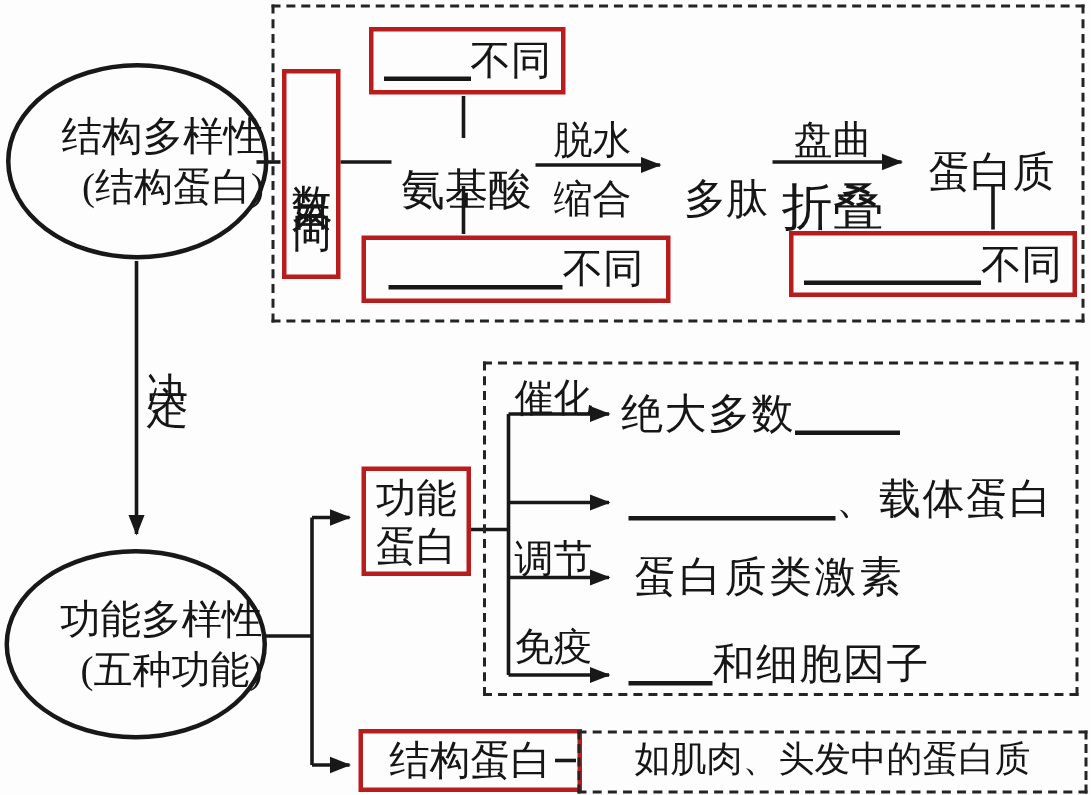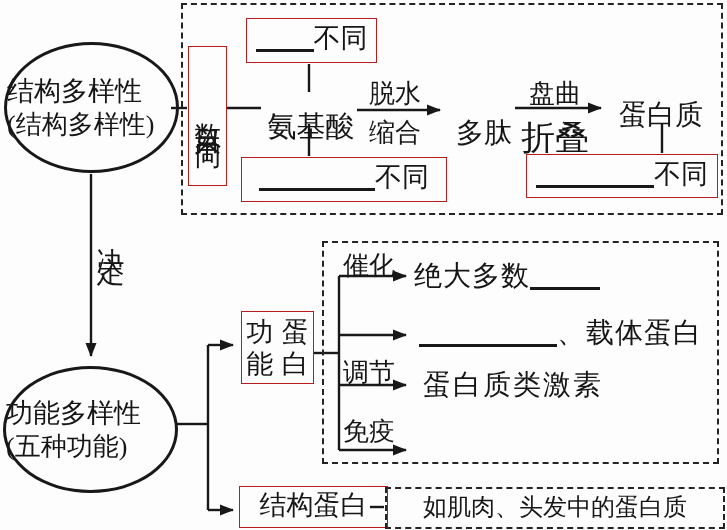--- a/index.html
+++ b/index.html
@@ -8,41 +8,41 @@
     width:727px;height:530px;
     background:#fdfdfd;
     font-family:"Liberation Serif","DejaVu Serif",serif;
     color:#161616;
     overflow:hidden;
   }
   #stage *{box-sizing:border-box;}
   .abs{position:absolute;}
   svg.wires{position:absolute;left:0;top:0;pointer-events:none;}
   .dashedbox{border:2px dashed #242424;background:transparent;}
-  .solidbox{border:1px solid #b91c1c;background:transparent;}
+  .solidbox{border:3px solid #b91c1c;background:transparent;}
   .ellipse{
     border:3px solid #181818;border-radius:50%;
-    display:flex;flex-direction:column;align-items:flex-start;justify-content:center;
+    display:flex;flex-direction:column;align-items:flex-end;justify-content:center;
     text-align:center;
   }
   .ellipse .l1{font-size:27px;line-height:34px;white-space:nowrap;}
   .ellipse .l2{font-size:26px;line-height:33px;white-space:nowrap;}
   .vert{
     writing-mode:vertical-rl;text-orientation:upright;
     letter-spacing:7px;font-size:27px;line-height:1;
   }
   .fillbox{text-align:center;white-space:nowrap;font-size:27px;}
   .blank{
     display:inline-block;height:0;
     border-bottom:3px solid #181818;
     vertical-align:-5px;
   }
   .lbl{white-space:nowrap;}
   .ctr{text-align:center;}
-  .two-line{display:flex;align-items:center;justify-content:center;text-align:center;}
+  .two-line{display:flex;flex-direction:column;align-items:center;justify-content:center;text-align:center;}
 </style>
 </head>
 <body>
 
 <div id="stage">
 
   <svg class="wires" width="727" height="530" viewBox="0 0 727 530">
     <defs>
       <marker id="arr" markerUnits="userSpaceOnUse" markerWidth="16" markerHeight="14" refX="13" refY="6" orient="auto">
         <path d="M0,0.5 L14,6 L0,11.5 Z" fill="#181818"></path>
@@ -74,21 +74,21 @@
 
       <path d="M370 507 H384"></path>
     </g>
   </svg>
 
   <div class="abs dashedbox" style="left:181px;top:3px;width:542px;height:212px;"></div>
   <div class="abs dashedbox" style="left:322px;top:241px;width:397px;height:223px;"></div>
 
   <div class="abs ellipse" style="left:4px;top:42px;width:175px;height:131px;">
     <div class="l1">结构多样性</div>
-    <div class="l2">(结构多样性)</div>
+    <div class="l2">(结构蛋白)</div>
   </div>
 
   <div class="abs vert" style="left:96px;top:226px;height:72px;font-size:28px;letter-spacing:8px;">决定</div>
 
   <div class="abs ellipse" style="left:3px;top:366px;width:175px;height:127px;">
     <div class="l1">功能多样性</div>
     <div class="l2">(五种功能)</div>
   </div>
 
   <div class="abs solidbox" style="left:188px;top:46px;width:39px;height:140px;display:flex;align-items:center;justify-content:center;">
@@ -130,20 +130,23 @@
 
   <div class="abs lbl" style="left:414px;top:257px;font-size:28px;letter-spacing:1px;">
     <span>绝大多数</span><span class="blank" style="width:70px;"></span>
   </div>
   <div class="abs lbl" style="left:419px;top:314px;font-size:28px;letter-spacing:1px;">
     <span class="blank" style="width:138px;"></span><span>、载体蛋白</span>
   </div>
   <div class="abs lbl" style="left:423px;top:366px;font-size:28px;letter-spacing:2px;">
     <span>蛋白质类激素</span>
   </div>
+  <div class="abs lbl" style="left:419px;top:424px;font-size:28px;letter-spacing:1px;">
+    <span class="blank" style="width:56px;"></span><span>和细胞因子</span>
+  </div>
 
   <div class="abs solidbox fillbox" style="left:239px;top:486px;width:149px;height:42px;line-height:36px;font-size:27px;">
     <span>结构蛋白</span>
   </div>
 
   <div class="abs dashedbox fillbox" style="left:385px;top:487px;width:340px;height:42px;line-height:36px;font-size:24px;">
     <span>如肌肉、头发中的蛋白质</span>
   </div>
 
 </div>

